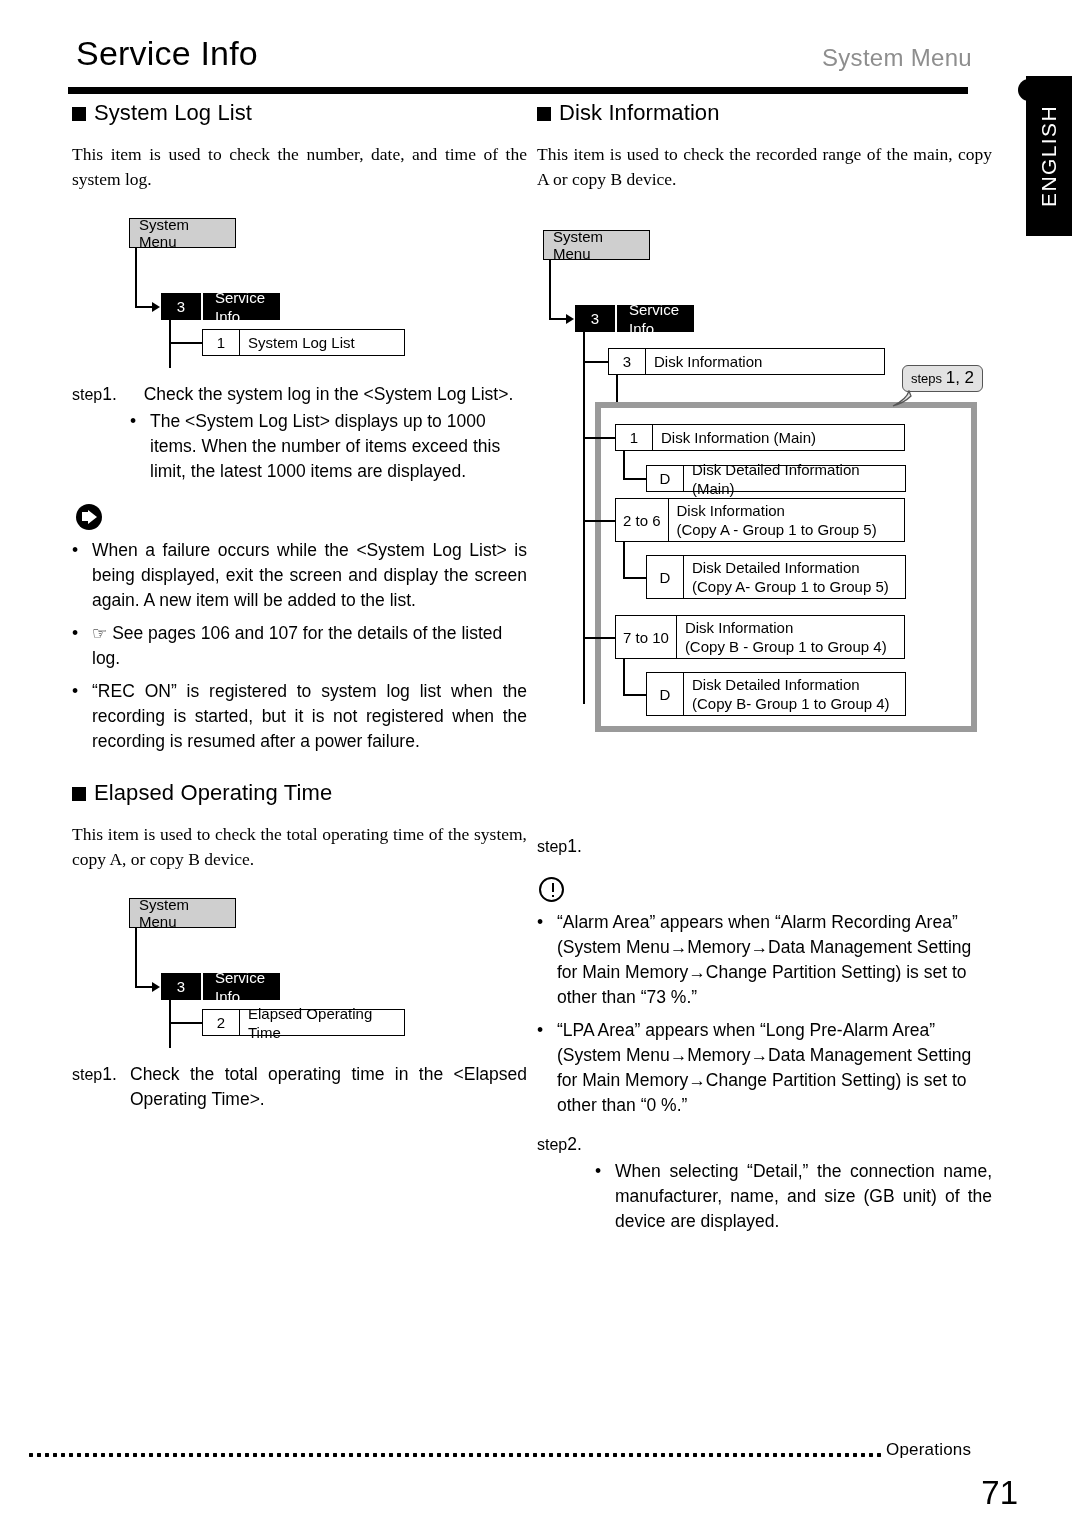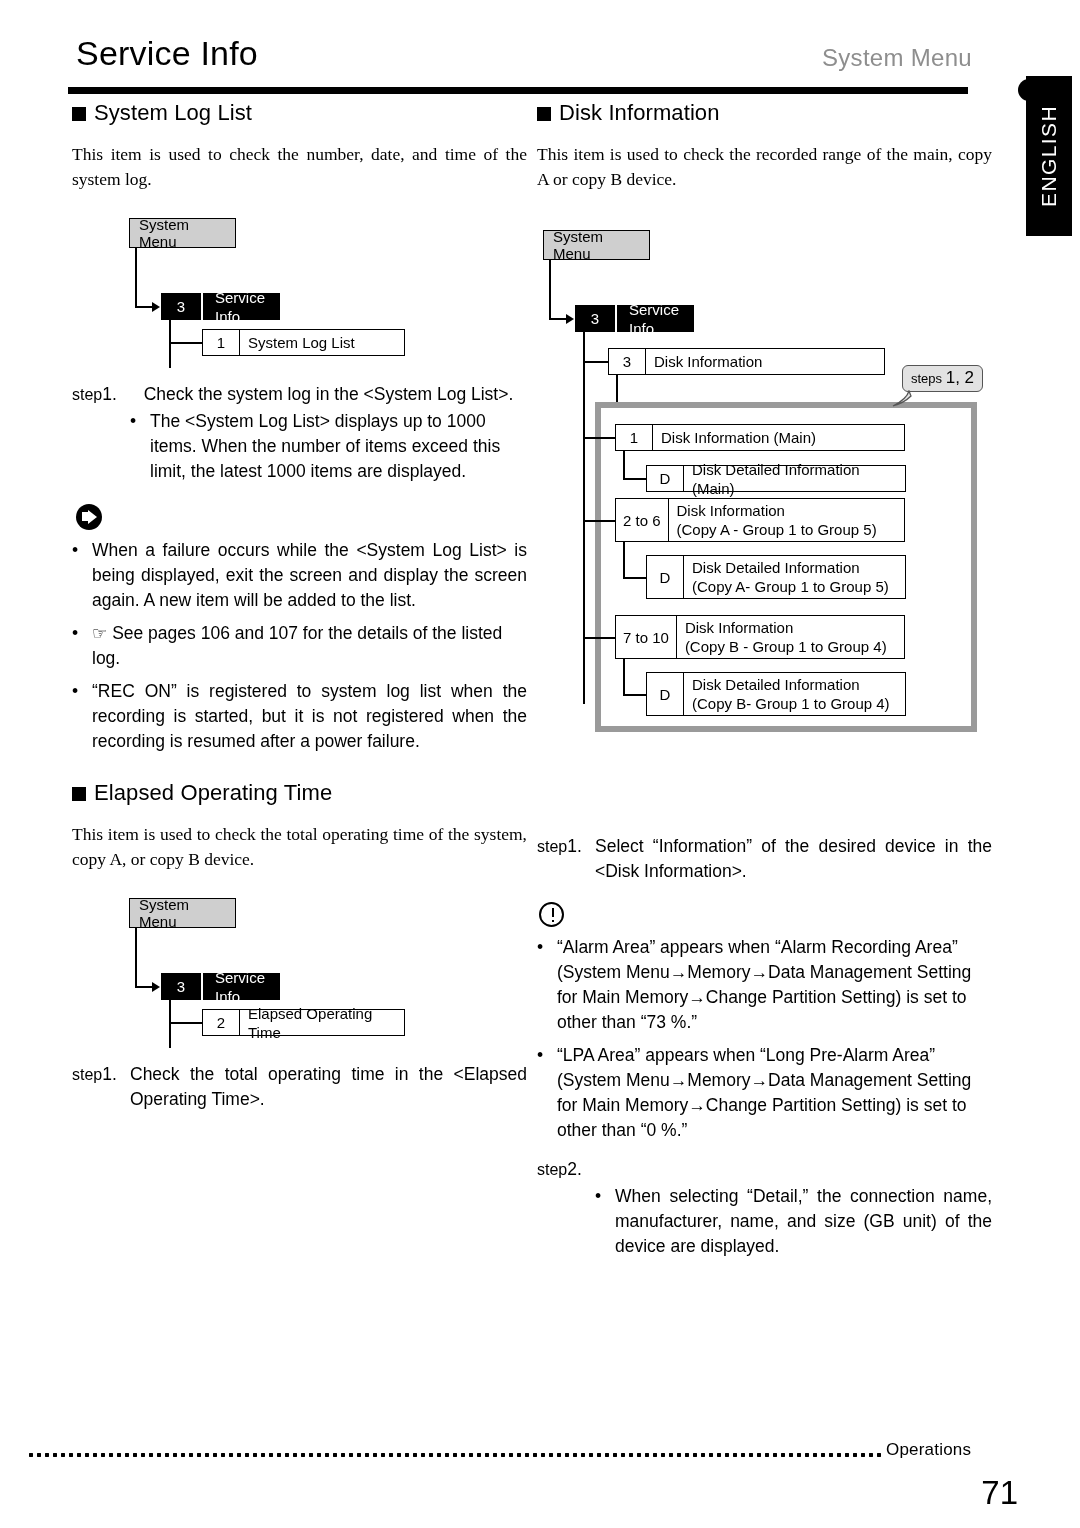--- a/index.html
+++ b/index.html
@@ -384,21 +384,20 @@
     <div class="node" style="left:109px; top:442px; width:260px; height:44px;">
       <span class="num">D</span>
       <span class="lab">Disk Detailed Information
 (Copy B- Group 1 to Group 4)</span>
     </div>
 
   </div>
 
   <div class="step" style="margin-top:14px;">
     <div class="lbl"><span class="small">step</span><span>1.</span></div>
-    <div class="txt">Select “Information” of the desired device in the &lt;Disk Information&gt;.</div>
   </div>
 
   <div class="icon-caution"></div>
 
   <div class="bullets">
     <div class="sub">
       <div class="dot">•</div>
       <div class="txt">“Alarm Area” appears when “Alarm Recording Area” (System Menu→Memory→Data Management Setting for Main Memory→Change Partition Setting) is set to other than “73 %.”</div>
     </div>
     <div class="sub">

